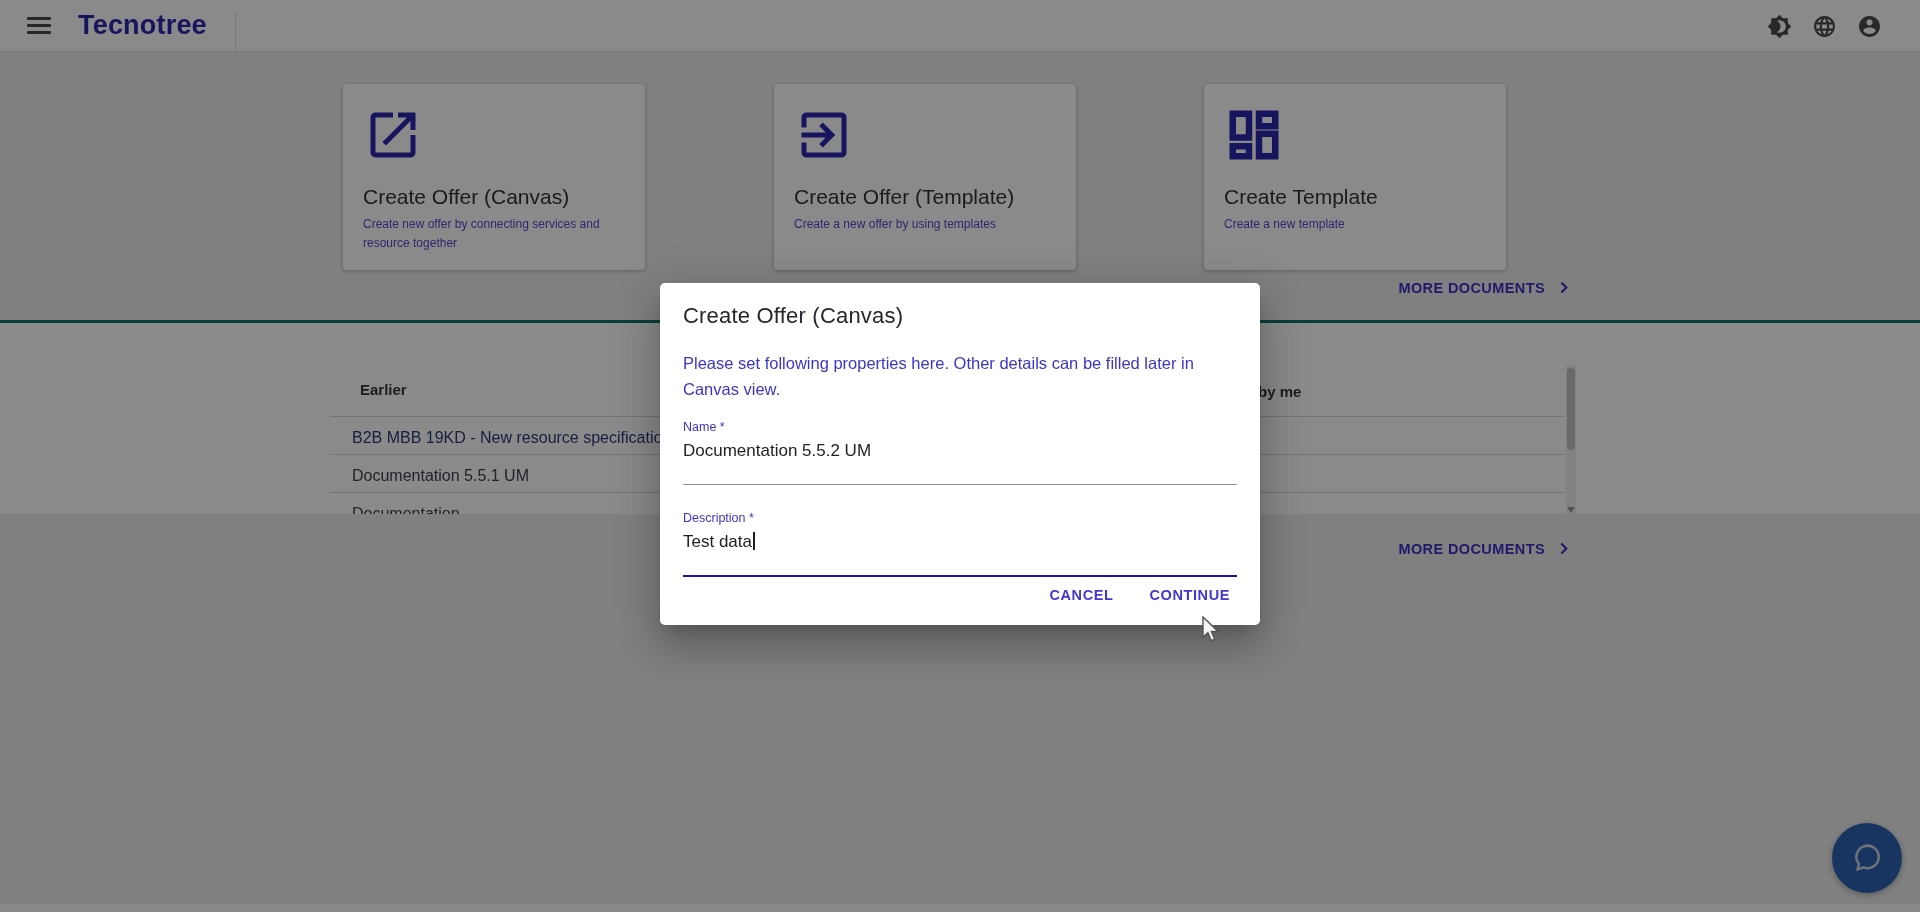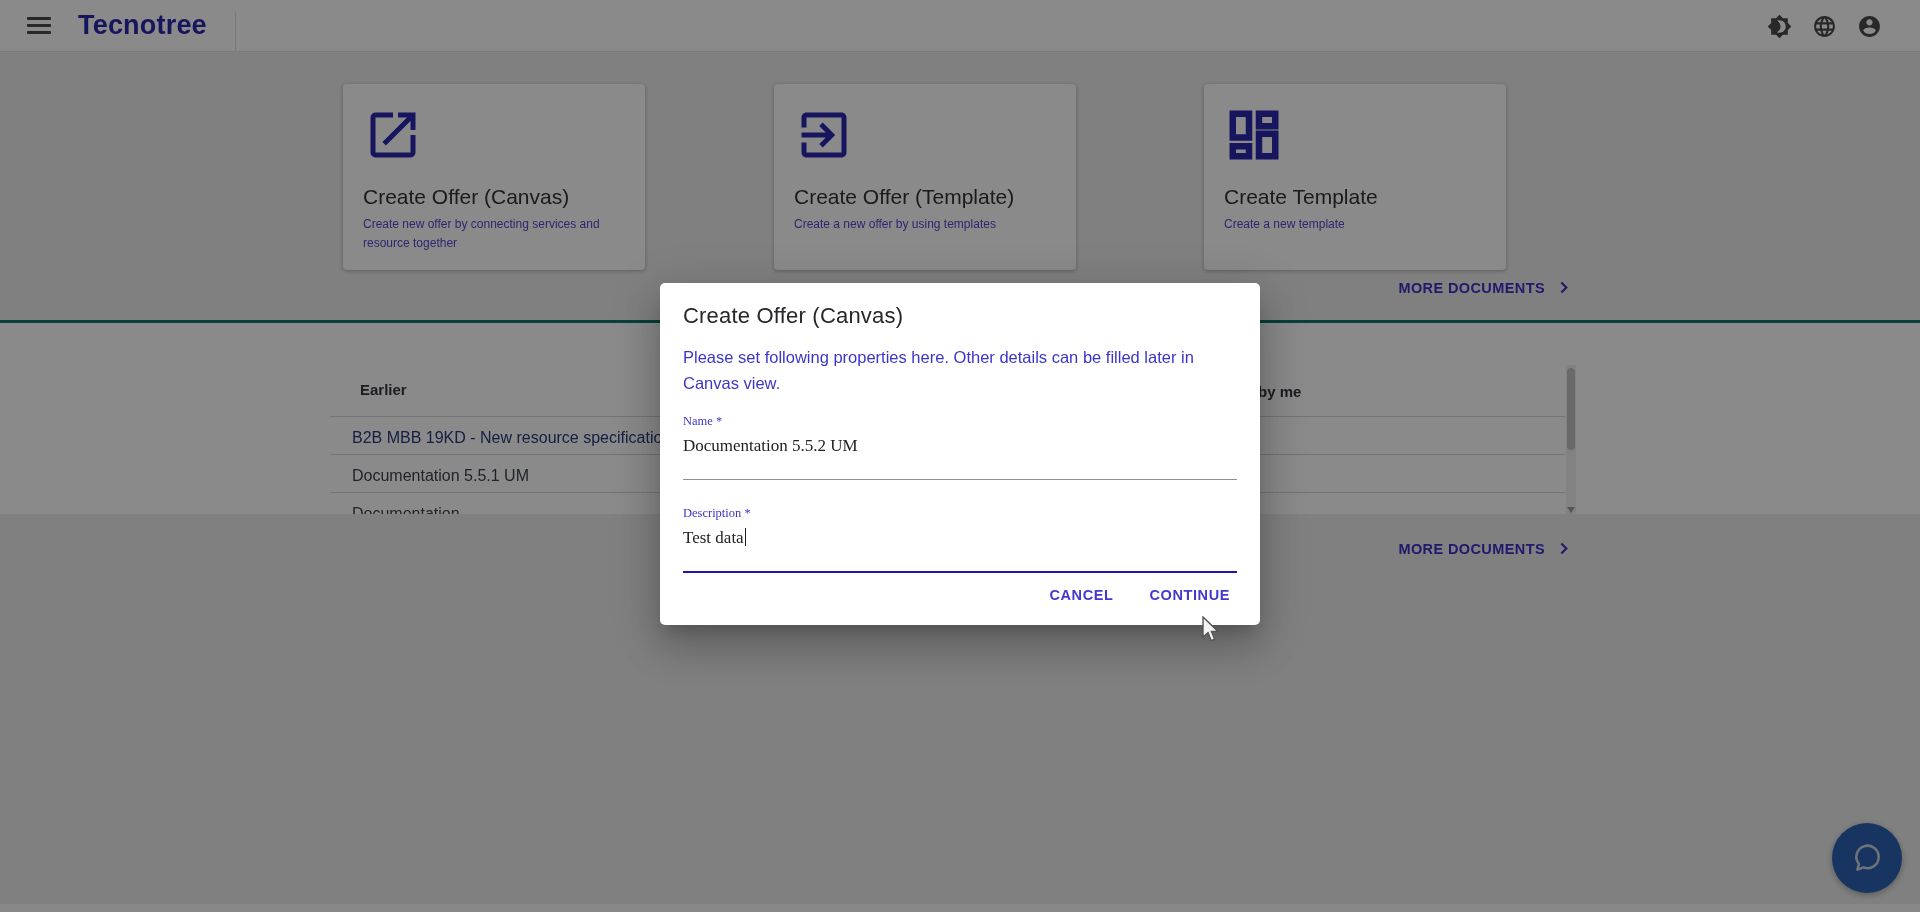--- a/index.html
+++ b/index.html
@@ -68,22 +68,22 @@
   .bottom-strip{position:absolute;left:0;top:904px;width:1920px;height:8px;background:#fbfbfb;}
 
   
   .overlay{position:absolute;inset:0;background:rgba(0,0,0,.46);z-index:50;}
 
   
   .dialog{position:absolute;left:660px;top:283px;width:600px;height:342px;background:#ffffff;
           border-radius:5px;z-index:60;padding:20px 20px 0 23px;
           box-shadow:0 11px 15px -7px rgba(0,0,0,.2),0 24px 38px 3px rgba(0,0,0,.14),0 9px 46px 8px rgba(0,0,0,.12);}
   .dlg-title{font-size:22px;font-weight:500;color:#27272b;letter-spacing:.2px;}
-  .dlg-info{margin-top:16px;width:550px;font-size:16.5px;line-height:25.5px;color:var(--accent);}
-  .field{margin-top:18px;font-family:Liberation Serif, serif;}
+  .dlg-info{margin-top:22px;width:550px;font-size:16.5px;line-height:25.5px;color:var(--accent);}
+  .field{margin-top:18px;}
   .field + .field{margin-top:26px;}
   .f-label{font-size:12.5px;color:var(--accent);}
   .f-value{margin-top:7px;padding-bottom:23px;font-size:17px;color:#222226;width:554px;cursor:text;}
   .u-name{border-bottom:1px solid #8f8f8f;}
   .u-desc{border-bottom:2.5px solid var(--focus);}
   .caret{display:inline-block;width:1.5px;height:18px;background:#1c1c1c;vertical-align:-3px;margin-left:1px;}
   .dlg-actions{position:absolute;right:16px;bottom:13px;display:flex;gap:8px;}
   .dlg-btn{background:none;border:none;font-family:inherit;font-size:14.5px;font-weight:700;
            letter-spacing:.6px;color:#4338cf;padding:9px 14px;border-radius:3px;cursor:pointer;}
 

